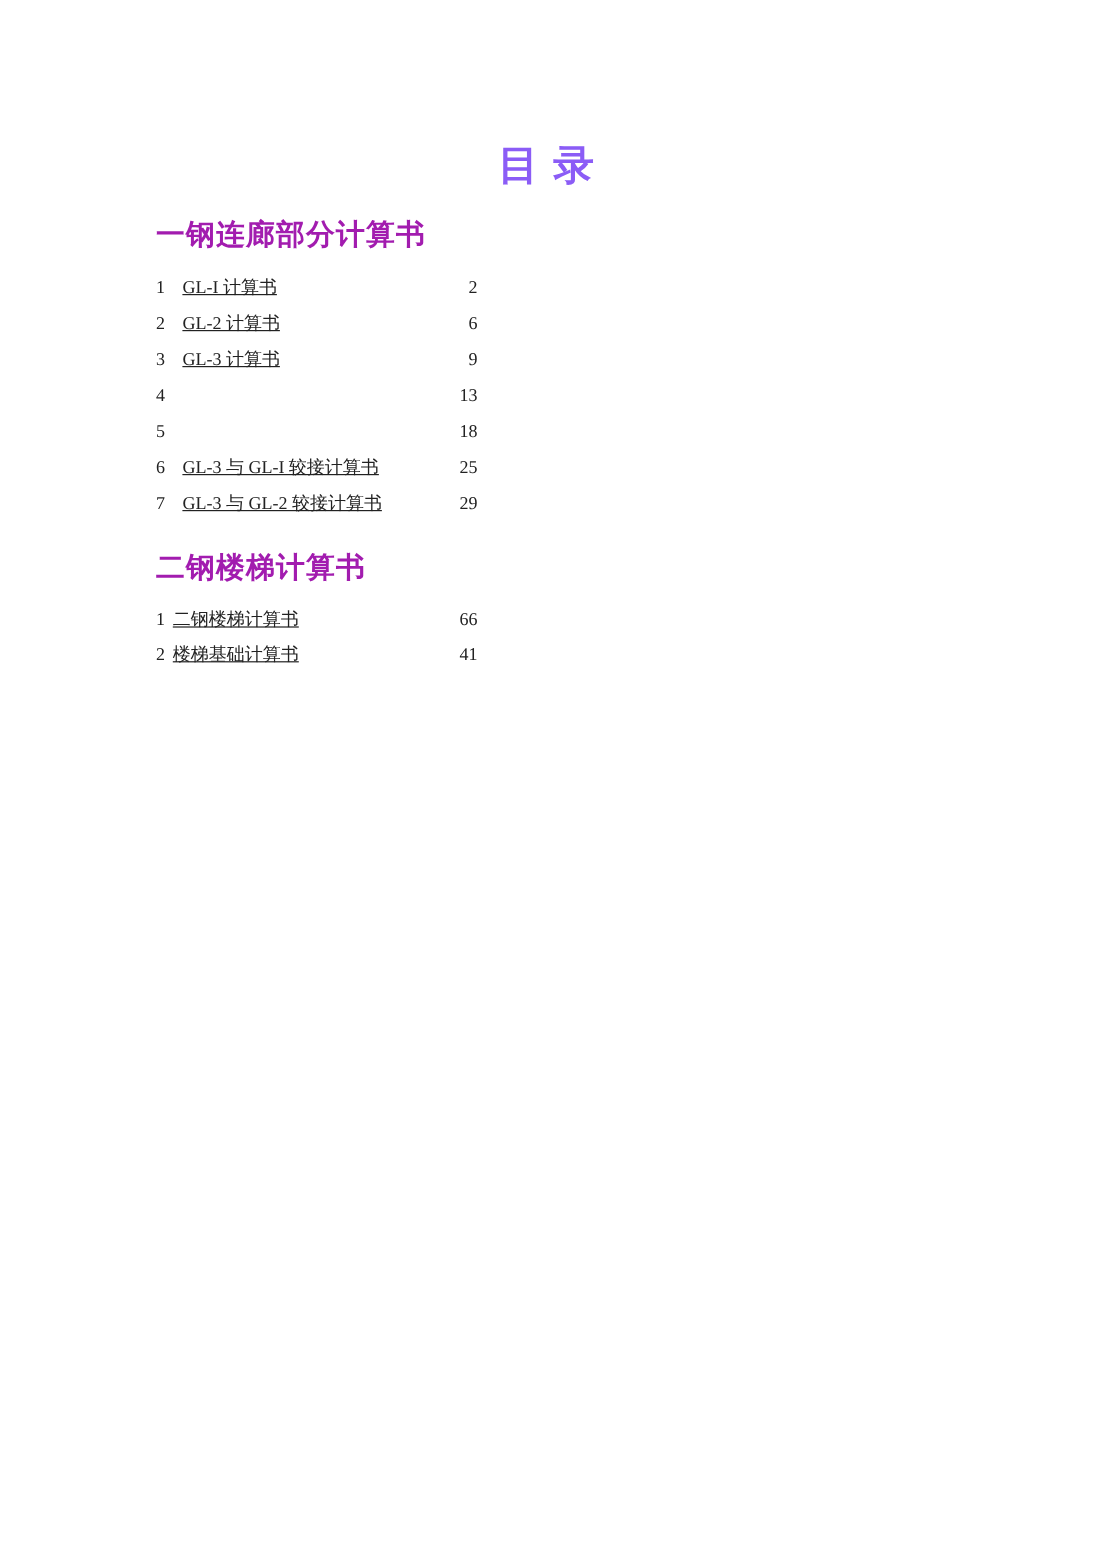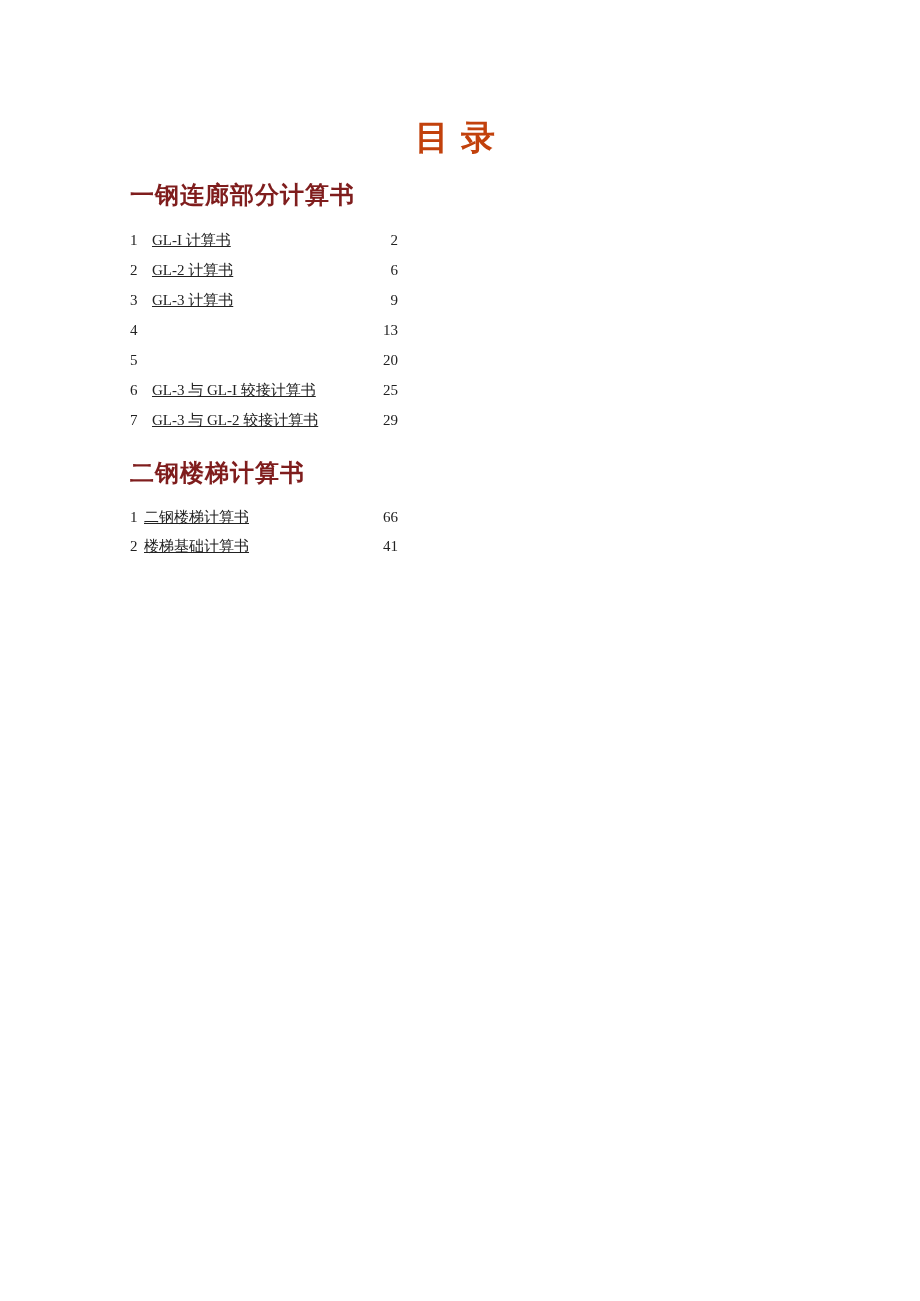--- a/index.html
+++ b/index.html
@@ -16,25 +16,25 @@
     }
     .page {
       padding-top: 115px;
       padding-left: 130px;
     }
     .title {
       font-size: 34px;
       letter-spacing: 12px;
       margin-left: 285px;
       margin-bottom: 18px;
-      color: #c2410c;
+      color: #8b5cf6;
     }
     .section-heading {
       font-size: 24px;
-      color: #7f1d1d;
+      color: #a21caf;
       margin-bottom: 14px;
       letter-spacing: 1px;
     }
     .toc-list {
       width: 268px;
       margin-bottom: 22px;
     }
     .toc-row {
       display: flex;
       align-items: baseline;
@@ -94,21 +94,21 @@
       <span class="toc-page">9</span>
     </div>
     <div class="toc-row">
       <span class="toc-num">4</span>
       <span class="toc-fill"></span>
       <span class="toc-page">13</span>
     </div>
     <div class="toc-row">
       <span class="toc-num">5</span>
       <span class="toc-fill"></span>
-      <span class="toc-page">20</span>
+      <span class="toc-page">18</span>
     </div>
     <div class="toc-row">
       <span class="toc-num">6</span>
       <span class="toc-label">GL-3 与 GL-I 较接计算书</span>
       <span class="toc-fill"></span>
       <span class="toc-page">25</span>
     </div>
     <div class="toc-row">
       <span class="toc-num">7</span>
       <span class="toc-label">GL-3 与 GL-2 较接计算书</span>

